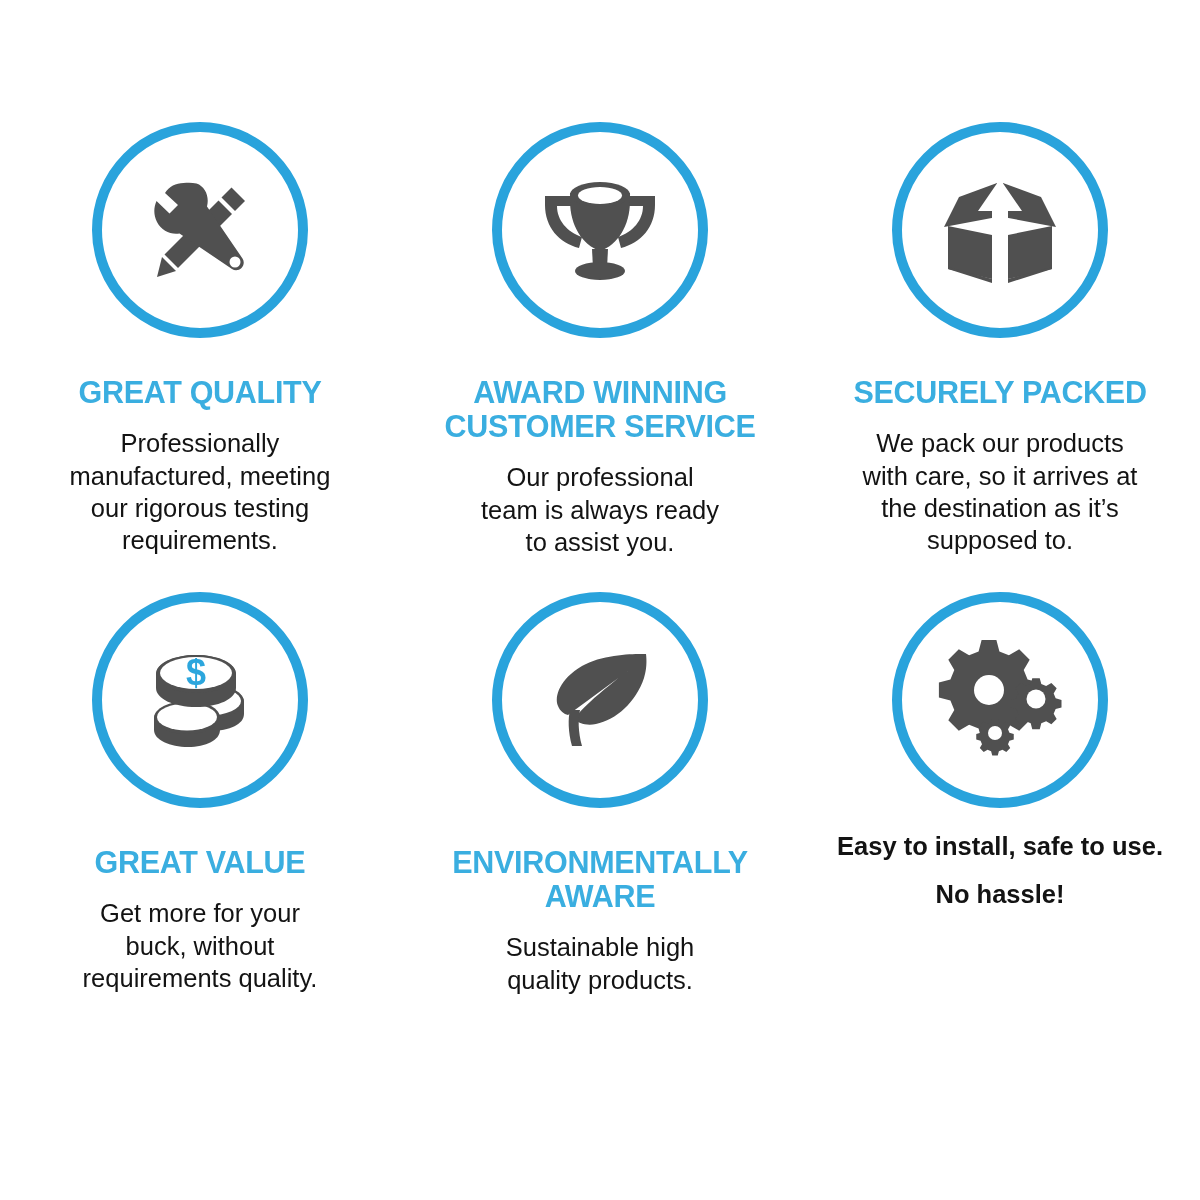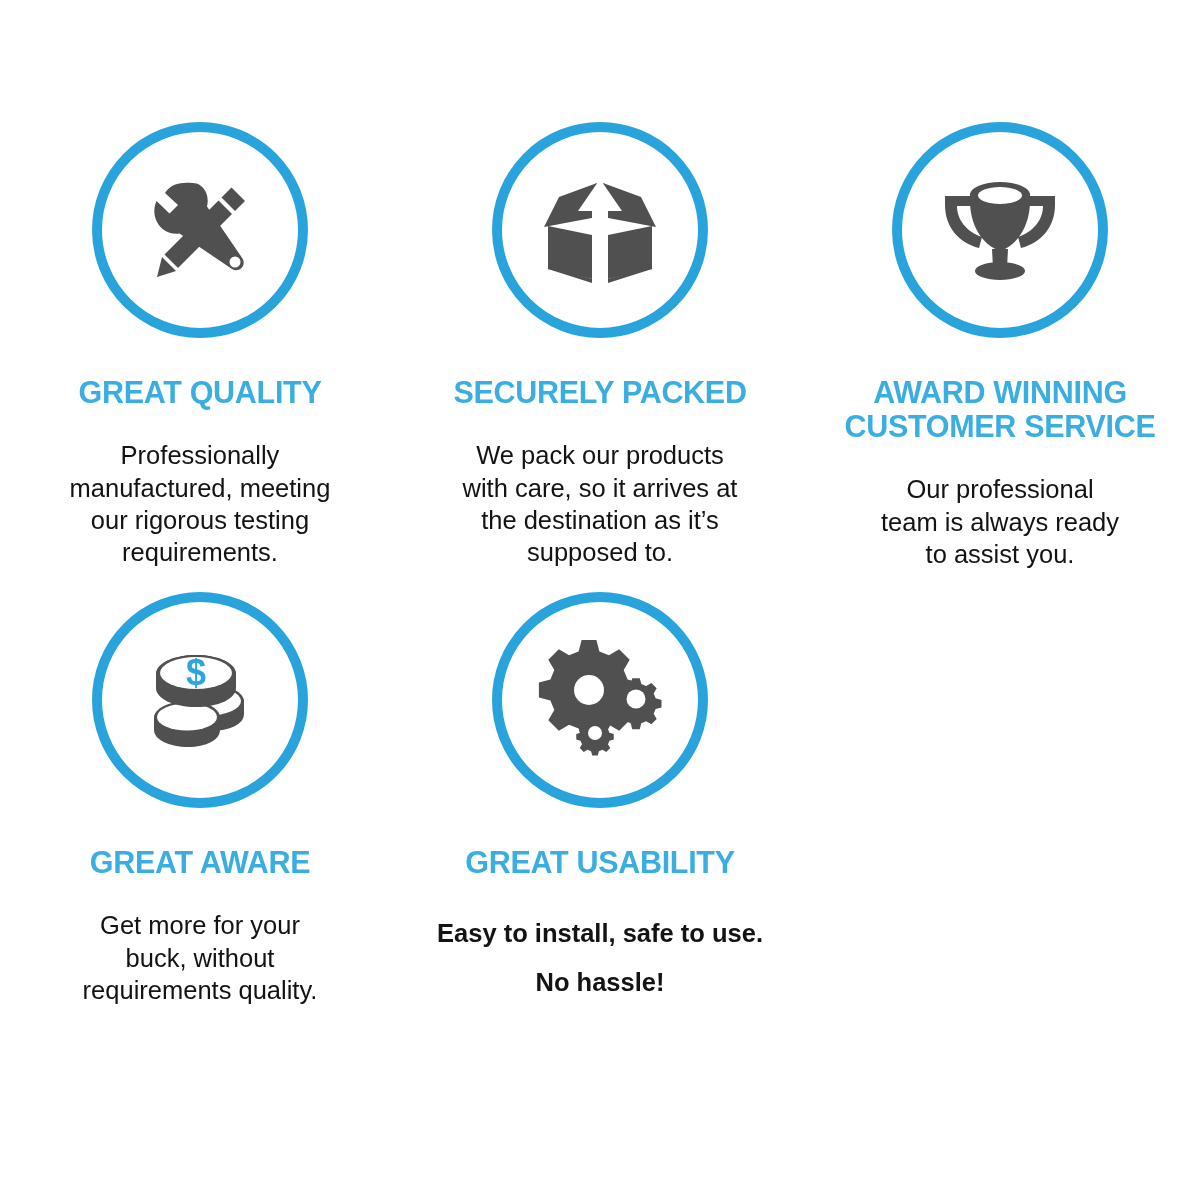--- a/index.html
+++ b/index.html
@@ -52,21 +52,21 @@
   }
   .badge svg { display: block; }
 
   .title {
     color: #3aaee0;
     font-weight: bold;
     font-size: 30.5px;
     letter-spacing: -0.3px;
     line-height: 1.12;
     text-align: center;
-    margin: 16px;
+    margin: 4px;
     padding: 0 6px;
     white-space: pre-line;
   }
   .row1 .title { margin-top: 37px; }
   .row2 .title { margin-top: 37px; }
 
   .desc {
     color: #131313;
     font-size: 25.5px;
     font-weight: 300;
@@ -108,20 +108,52 @@
       <div class="title">GREAT QUALITY</div>
       <div class="desc">Professionally
 manufactured, meeting
 our rigorous testing
 requirements.</div>
     </div>
 
     <div class="card row1">
       <div class="badge">
         <span>
+          <svg width="126" height="126" viewBox="0 0 126 126">
+            <g fill="#505050">
+
+              <path d="M36 29 L8 29 L8 38 C8 60 22 76 42 81 L45 70
+                       C30 65 20 53 20 39 L36 39 Z"></path>
+
+              <path d="M90 29 L118 29 L118 38 C118 60 104 76 84 81 L81 70
+                       C96 65 106 53 106 39 L90 39 Z"></path>
+
+              <path d="M33 26 C33 26 33 30 33 34 C33 58 45 78 63 84
+                       C81 78 93 58 93 34 C93 30 93 26 93 26 Z"></path>
+
+              <ellipse cx="63" cy="27.5" rx="30" ry="12.5"></ellipse>
+              <ellipse cx="63" cy="28.5" rx="22" ry="8.5" fill="#ffffff"></ellipse>
+
+              <path d="M55 82 L71 82 L70 101 L56 101 Z"></path>
+
+              <ellipse cx="63" cy="104" rx="25" ry="9"></ellipse>
+            </g>
+          </svg>
+        </span>
+      </div>
+      <div class="title">AWARD WINNING
+CUSTOMER SERVICE</div>
+      <div class="desc">Our professional
+team is always ready
+to assist you.</div>
+    </div>
+
+    <div class="card row1">
+      <div class="badge">
+        <span>
           <svg width="132" height="122" viewBox="0 0 132 122">
             <g fill="#505050">
 
               <path d="M63 14 L63 48 L10 58 L25 28 Z"></path>
 
               <path d="M69 14 L69 48 L122 58 L107 28 Z"></path>
 
               <path d="M14 57 L58 66 L58 110 L14 100 Z"></path>
 
               <path d="M118 57 L74 66 L74 110 L118 100 Z"></path>
@@ -137,52 +169,20 @@
           </svg>
         </span>
       </div>
       <div class="title">SECURELY PACKED</div>
       <div class="desc">We pack our products
 with care, so it arrives at
 the destination as it’s
 supposed to.</div>
     </div>
 
-    <div class="card row1">
-      <div class="badge">
-        <span>
-          <svg width="126" height="126" viewBox="0 0 126 126">
-            <g fill="#505050">
-
-              <path d="M36 29 L8 29 L8 38 C8 60 22 76 42 81 L45 70
-                       C30 65 20 53 20 39 L36 39 Z"></path>
-
-              <path d="M90 29 L118 29 L118 38 C118 60 104 76 84 81 L81 70
-                       C96 65 106 53 106 39 L90 39 Z"></path>
-
-              <path d="M33 26 C33 26 33 30 33 34 C33 58 45 78 63 84
-                       C81 78 93 58 93 34 C93 30 93 26 93 26 Z"></path>
-
-              <ellipse cx="63" cy="27.5" rx="30" ry="12.5"></ellipse>
-              <ellipse cx="63" cy="28.5" rx="22" ry="8.5" fill="#ffffff"></ellipse>
-
-              <path d="M55 82 L71 82 L70 101 L56 101 Z"></path>
-
-              <ellipse cx="63" cy="104" rx="25" ry="9"></ellipse>
-            </g>
-          </svg>
-        </span>
-      </div>
-      <div class="title">AWARD WINNING
-CUSTOMER SERVICE</div>
-      <div class="desc">Our professional
-team is always ready
-to assist you.</div>
-    </div>
-
     <div class="card row2">
       <div class="badge">
         <span>
           <svg width="120" height="120" viewBox="0 0 120 120">
             <g>
 
               <path d="M32 62 C32 52 50 45 70 45 C90 45 104 52 104 62 L104 74
                        C104 84 90 91 70 91 C50 91 32 84 32 74 Z" fill="#505050"></path>
               <ellipse cx="68" cy="62" rx="36" ry="17" fill="#505050"></ellipse>
               <ellipse cx="68" cy="61" rx="33" ry="14.5" fill="#ffffff"></ellipse>
@@ -195,26 +195,48 @@
               <path d="M16 34 C16 23 34 15 56 15 C78 15 96 23 96 34 L96 48
                        C96 59 78 67 56 67 C34 67 16 59 16 48 Z" fill="#505050"></path>
               <ellipse cx="56" cy="34" rx="40" ry="19" fill="#505050"></ellipse>
               <ellipse cx="56" cy="33" rx="36" ry="16" fill="#ffffff"></ellipse>
 
               <text x="56" y="45" font-family="'Liberation Sans', sans-serif" font-size="36" font-weight="bold" fill="#2ca6dd" text-anchor="middle">$</text>
             </g>
           </svg>
         </span>
       </div>
-      <div class="title">GREAT AWARE</div>
+      <div class="title">GREAT VALUE</div>
       <div class="desc">Get more for your
 buck, without
 requirements quality.</div>
     </div>
 
+    <div class="card row2">
+      <div class="badge">
+        <span>
+          <svg width="120" height="120" viewBox="0 0 120 120">
+            <g fill="#505050">
+
+              <path d="M106 14 C106 14 66 12 42 26 C20 39 14 56 18 66
+                       C20 71 24 74 28 75 L92 28 C92 28 50 58 34 79
+                       C38 83 46 86 56 84 C76 80 96 62 104 38
+                       C108 26 106 14 106 14 Z"></path>
+
+              <path d="M30 70 C28 78 28 92 32 106 L42 106
+                       C38 92 38 78 40 70 Z"></path>
+            </g>
+          </svg>
+        </span>
+      </div>
+      <div class="title">ENVIRONMENTALLY
+AWARE</div>
+      <div class="desc">Sustainable high
+quality products.</div>
+    </div>
 
     <div class="card row2">
       <div class="badge">
         <span>
           <svg width="130" height="126" viewBox="0 0 130 126">
             <g fill="#505050">
 
               <path d="M36.6 2.9 L51.4 2.9 L54.4 14.4 L63.9 18.3 L74.2 12.3
                        L84.7 22.8 L78.7 33.1 L82.6 42.6 L94.1 45.6 L94.1 60.4
                        L82.6 63.4 L78.7 72.9 L84.7 83.2 L74.2 93.7 L63.9 87.7
@@ -242,19 +264,18 @@
                          L7.8 36.4 L5.5 45 L-5.5 45 L-7.8 36.4 L-14.9 33.5
                          L-22.6 37.9 L-30.4 30.1 L-26 22.4 L-28.9 15.3 L-37.5 13
                          L-37.5 2 L-28.9 -0.3 L-26 -7.4 L-30.4 -15.1 L-22.6 -22.9
                          L-14.9 -18.5 L-7.8 -21.4 Z" transform="scale(0.50) translate(0,-8)"></path>
                 <circle cx="0" cy="-4" r="7" fill="#ffffff"></circle>
               </g>
             </g>
           </svg>
         </span>
       </div>
-      <div class="title">GREAT USABILITY</div>
       <div class="desc spaced">Easy to install, safe to use.
 No hassle!</div>
     </div>
 
   </div>
 </div>
 
 </body></html>

